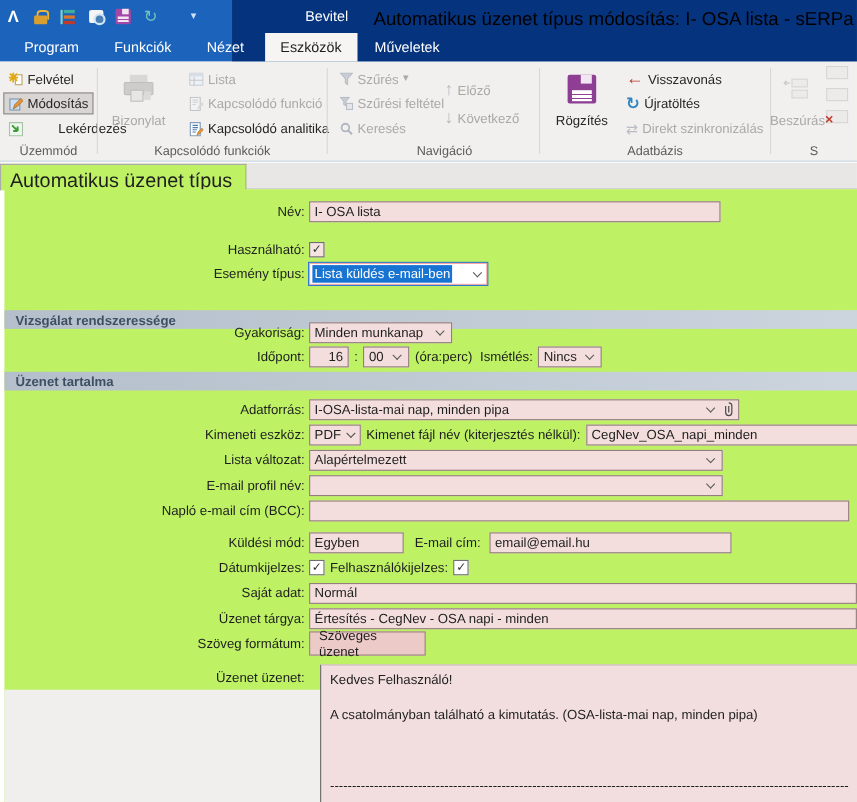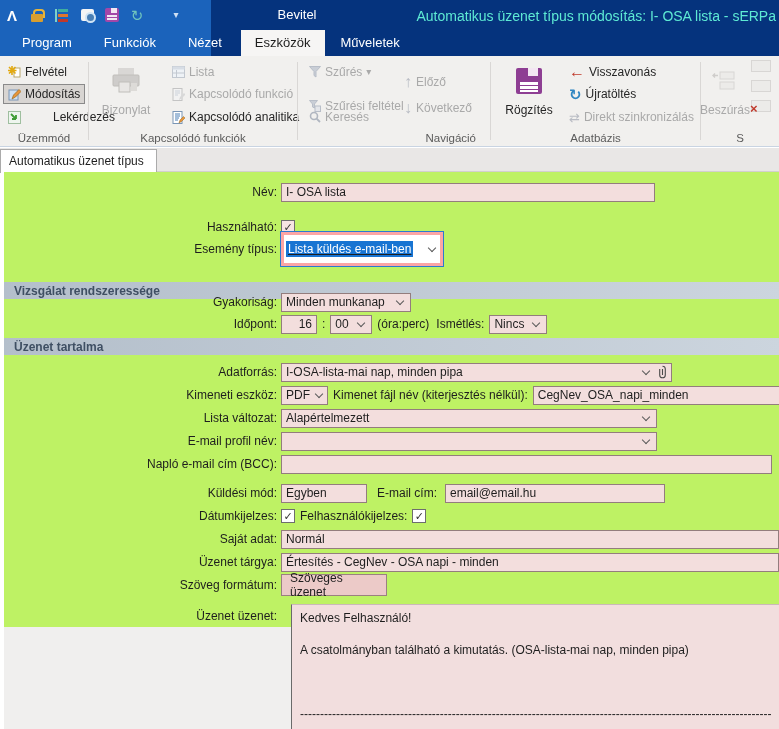--- a/index.html
+++ b/index.html
@@ -19,21 +19,21 @@
   .hier:before { content:""; position:absolute; left:1px; top:0; width:10px; height:3px; background:#3fae9f; box-shadow:0 5px 0 #e0762c, 0 10px 0 #c0392b; }
   .winico { position:relative; width:13px; height:12px; background:#f5f5f5; border-radius:2px; }
   .winico:after { content:""; position:absolute; right:-2px; bottom:-2px; width:7px; height:7px; border:2px solid #d0e4f5; border-radius:50%; background:#4a7fb5; }
   .floppy { position:relative; background:#a347a8; border-radius:2px; }
   .floppy.small { width:14px; height:14px; }
   .floppy:before { content:""; position:absolute; top:0; right:2px; width:6px; height:5px; background:#f3e6f3; }
   .floppy:after { content:""; position:absolute; left:2px; right:2px; bottom:1px; height:6px; background:linear-gradient(#f3e6f3 0 2px,#a347a8 2px 3px,#f3e6f3 3px 5px,#a347a8 5px 6px); }
   .qrefresh { color:#6fc3bd; font-size:15px; line-height:1; }
   .qcaret { color:#cfe0f4; font-size:10px; line-height:1; }
   .cat-title { position:absolute; left:211px; top:7px; width:172px; text-align:center; color:#fff; font-size:13px; }
-  .win-title { position:absolute; right:3px; top:8px; color:#5eead4; font-size:14px; white-space:nowrap; }
+  .win-title { position:absolute; right:3px; top:8px; color:#000000; font-size:17px; white-space:nowrap; }
 
   
   .menurow { position:absolute; left:0; top:30px; height:26px; width:779px; display:flex; }
   .mtab { color:#fff; font-size:13px; padding:5px 16px 0 16px; height:26px; }
   .mtab.active { background:#f6f5f4; color:#1e1e1e; padding:5px 14px 0 14px; }
 
   
   .ribbon { position:absolute; left:0; top:56px; width:779px; height:91px; background:#f1f0ee; border-bottom:1px solid #c9d4e2; }
   .gsep { position:absolute; top:6px; bottom:6px; width:1px; background:#d9d7d5; }
   .glabel { position:absolute; bottom:2px; font-size:11.5px; color:#5b5b5b; text-align:center; }
@@ -49,34 +49,34 @@
   .ar.gray { color:#b9bcc4; font-weight:normal; }
   .floppy.big { width:26px; height:26px; background:#8e3e93; }
   .floppy.big:before { width:10px; height:8px; right:4px; }
   .floppy.big:after { left:4px; right:4px; bottom:2px; height:10px; background:linear-gradient(#fff 0 3px,#8e3e93 3px 4px,#fff 4px 7px,#8e3e93 7px 8px,#fff 8px 10px); }
   .cuticons { position:absolute; right:0; top:60px; width:34px; }
   .cutrect { width:20px; height:12px; border:1px solid #d8d6d4; background:#ecebe9; margin:3px 0 8px 6px; position:relative; }
   .redx { position:absolute; left:-2px; bottom:-4px; color:#c0392b; font-weight:bold; font-size:13px; line-height:1; }
 
   
   .tabstrip { position:absolute; left:0; top:148px; width:779px; height:24px; background:#e9e7e6; border-bottom:1px solid #d2d0ce; }
-  .doctab { position:absolute; left:0; top:1px; height:24px; background:#ffffff; border:1px solid #ababab; border-bottom:none; padding:4px 12px 0 8px; font-size:12px; }
+  .doctab { position:absolute; left:0; top:1px; height:24px; background:#bef264; border:1px solid #ababab; border-bottom:none; padding:4px 12px 0 8px; font-size:18px; }
 
   
   .form { position:absolute; left:4px; top:172px; width:779px; height:598px; background:#bef264; }
   .row { position:absolute; left:0; display:flex; align-items:center; height:20px; }
   .lbl { width:277px; text-align:right; padding-right:4px; white-space:nowrap; flex:none; }
   .ilbl { padding:0 5px; white-space:nowrap; }
   .pin { background:#f3dedd; border:1px solid #937d7d; height:19px; display:flex; align-items:center; padding:0 4px; overflow:hidden; white-space:nowrap; }
   .combo { justify-content:space-between; }
   .chev { width:6px; height:6px; border-right:1.5px solid #5a5a5a; border-bottom:1.5px solid #5a5a5a; transform:rotate(45deg); margin:-3px 3px 0 6px; flex:none; }
   .sect { position:absolute; left:0; width:779px; height:17px; background:linear-gradient(to right,#b4bfcb,#ccd5de); color:#3f4f63; font-weight:bold; padding:2px 0 0 10px; font-size:12px; }
   .cb { width:14px; height:14px; border:1px solid #6e6e6e; background:#fff; display:flex; align-items:center; justify-content:center; font-size:11px; color:#333; line-height:1; flex:none; }
   .cb.pinkbg { background:#f6e4e3; }
-  .focuscombo { border:3px solid #fca5a5; outline:1px solid #2a7ad0; background:#fff; height:20px; display:flex; align-items:center; padding:14px 2px;text-decoration:underline; }
+  .focuscombo { border:1px solid #fca5a5; outline:1px solid #2a7ad0; background:#fff; height:20px; display:flex; align-items:center; padding:4px 2px; }
   .selblue { background:#1874d2; color:#fff; padding:1px 2px; white-space:nowrap; }
   .fmtbtn { background:#eccac8; border:1px solid #9b8080; height:22px; display:flex; align-items:center; padding:0 8px; }
   .memo { position:absolute; left:287px; top:432px; right:0; bottom:0; background:#f2dede; border-left:1px solid #6a6a6a; border-top:1px solid #cbb9b9; padding:5px 8px; white-space:pre-wrap; line-height:16px; overflow:hidden; }
   .gutter { position:absolute; left:0; top:455px; width:287px; bottom:0; background:#f0efee; }
   svg { display:block; }
 </style>
 </head>
 <body>
 
 <div class="header">
@@ -194,21 +194,21 @@
 
   <div class="sbtn dis" style="left:305px; top:6px;">
     <span>
         <svg width="12" height="12" viewBox="0 0 12 12">
           <path d="M0.5 0.5h11L7 5.5v5.5L5 9.5v-4z" fill="#c9ced6" stroke="#b8bec8"></path>
         </svg>
       </span>
     <span>Szűrés</span>
     <span class="qcaret" style="color:#a9a9a9;">▾</span>
   </div>
-  <div class="sbtn dis" style="left:305px; top:28px;margin-top:12px;">
+  <div class="sbtn dis" style="left:305px; top:28px;">
     <span>
         <svg width="12" height="12" viewBox="0 0 12 12">
           <path d="M0.5 0.5h8L5.5 4v4L3.5 7V4z" fill="#c9ced6" stroke="#b8bec8"></path>
           <rect x="6" y="6" width="5.5" height="5.5" fill="#e4e6ea" stroke="#b8bec8"></rect>
         </svg>
       </span>
     <span>Szűrési feltétel</span>
   </div>
   <div class="sbtn dis" style="left:305px; top:51px;">
     <span>
@@ -220,21 +220,21 @@
     <span>Keresés</span>
   </div>
   <div class="sbtn dis" style="left:400px; top:16px;">
     <span class="ar gray" style="font-size:16px;">↑</span>
     <span>Előző</span>
   </div>
   <div class="sbtn dis" style="left:400px; top:42px;">
     <span class="ar gray" style="font-size:16px;">↓</span>
     <span>Következő</span>
   </div>
-  <div class="glabel" style="left:284px; width:192px;text-align:right;">Navigáció</div>
+  <div class="glabel" style="left:308px; width:192px;">Navigáció</div>
   <div class="gsep" style="left:490px;"></div>
 
   <div class="bigbtn" style="left:498px;">
     <span class="bicon">
         <span class="floppy big"></span>
       </span>
     <span>Rögzítés</span>
   </div>
   <div class="sbtn" style="left:565px; top:6px;">
     <span class="ar red" style="font-size:16px;">←</span>

